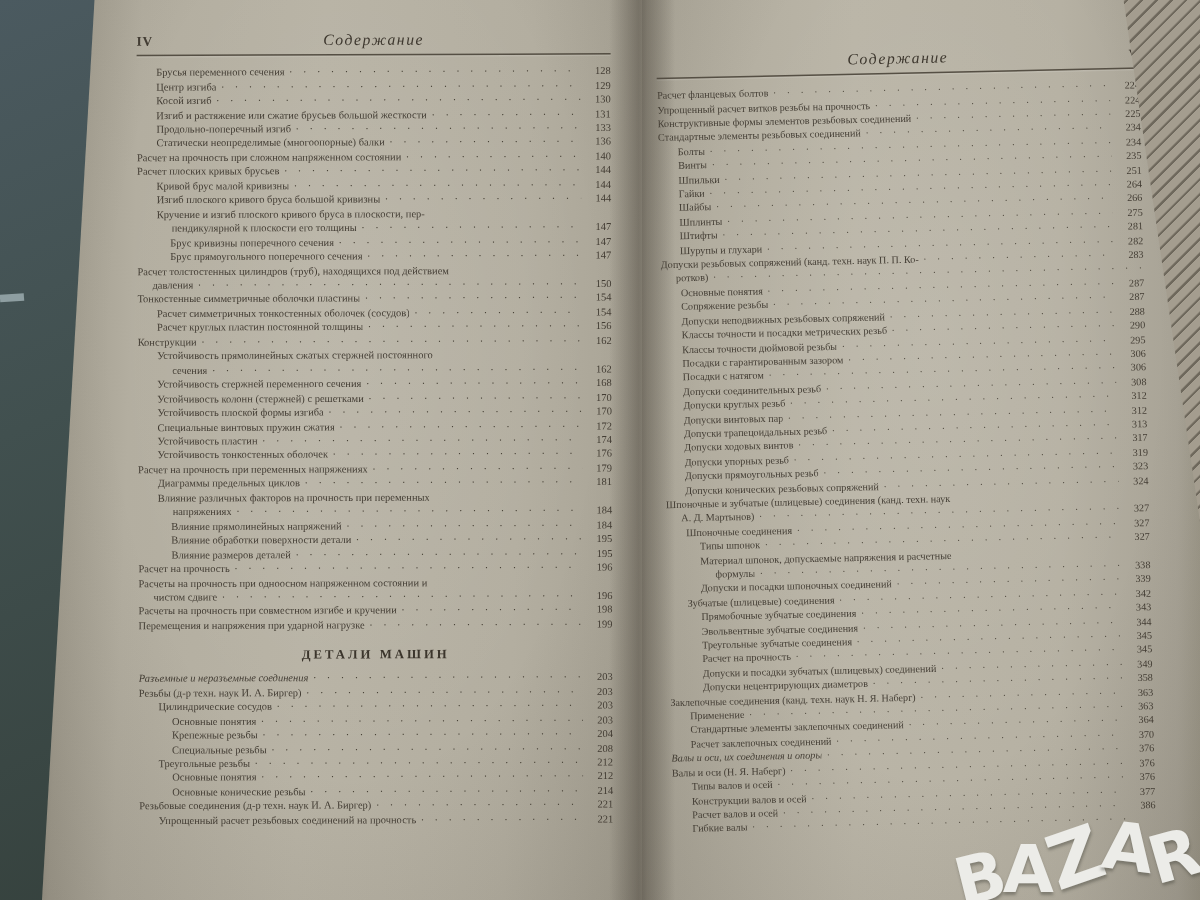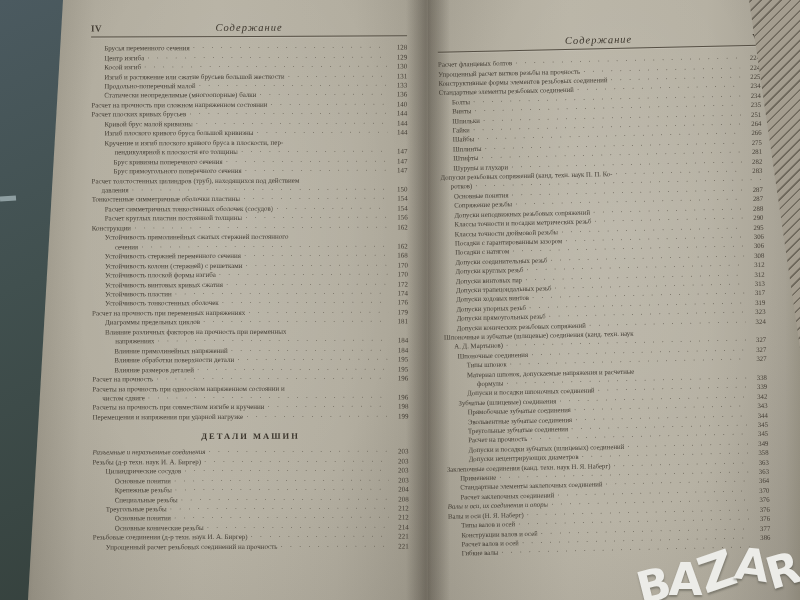--- a/index.html
+++ b/index.html
@@ -103,21 +103,21 @@
               <span class="t">Косой изгиб</span>
               <span class="dots"></span>
               <span class="pg">130</span>
             </div>
             <div class="toc-row ind1">
               <span class="t">Изгиб и растяжение или сжатие брусьев большой жесткости</span>
               <span class="dots"></span>
               <span class="pg">131</span>
             </div>
             <div class="toc-row ind1">
-              <span class="t">Продольно-поперечный малой</span>
+              <span class="t">Продольно-поперечный изгиб</span>
               <span class="dots"></span>
               <span class="pg">133</span>
             </div>
             <div class="toc-row ind1">
               <span class="t">Статически неопределимые (многоопорные) балки</span>
               <span class="dots"></span>
               <span class="pg">136</span>
             </div>
             <div class="toc-row ind0">
               <span class="t">Расчет на прочность при сложном напряженном состоянии</span>
@@ -202,21 +202,21 @@
               <span class="t">Устойчивость колонн (стержней) с решетками</span>
               <span class="dots"></span>
               <span class="pg">170</span>
             </div>
             <div class="toc-row ind1">
               <span class="t">Устойчивость плоской формы изгиба</span>
               <span class="dots"></span>
               <span class="pg">170</span>
             </div>
             <div class="toc-row ind1">
-              <span class="t">Устойчивость винтовых кривых сжатия</span>
+              <span class="t">Специальные винтовых пружин сжатия</span>
               <span class="dots"></span>
               <span class="pg">172</span>
             </div>
             <div class="toc-row ind1">
               <span class="t">Устойчивость пластин</span>
               <span class="dots"></span>
               <span class="pg">174</span>
             </div>
             <div class="toc-row ind1">
               <span class="t">Устойчивость тонкостенных оболочек</span>

